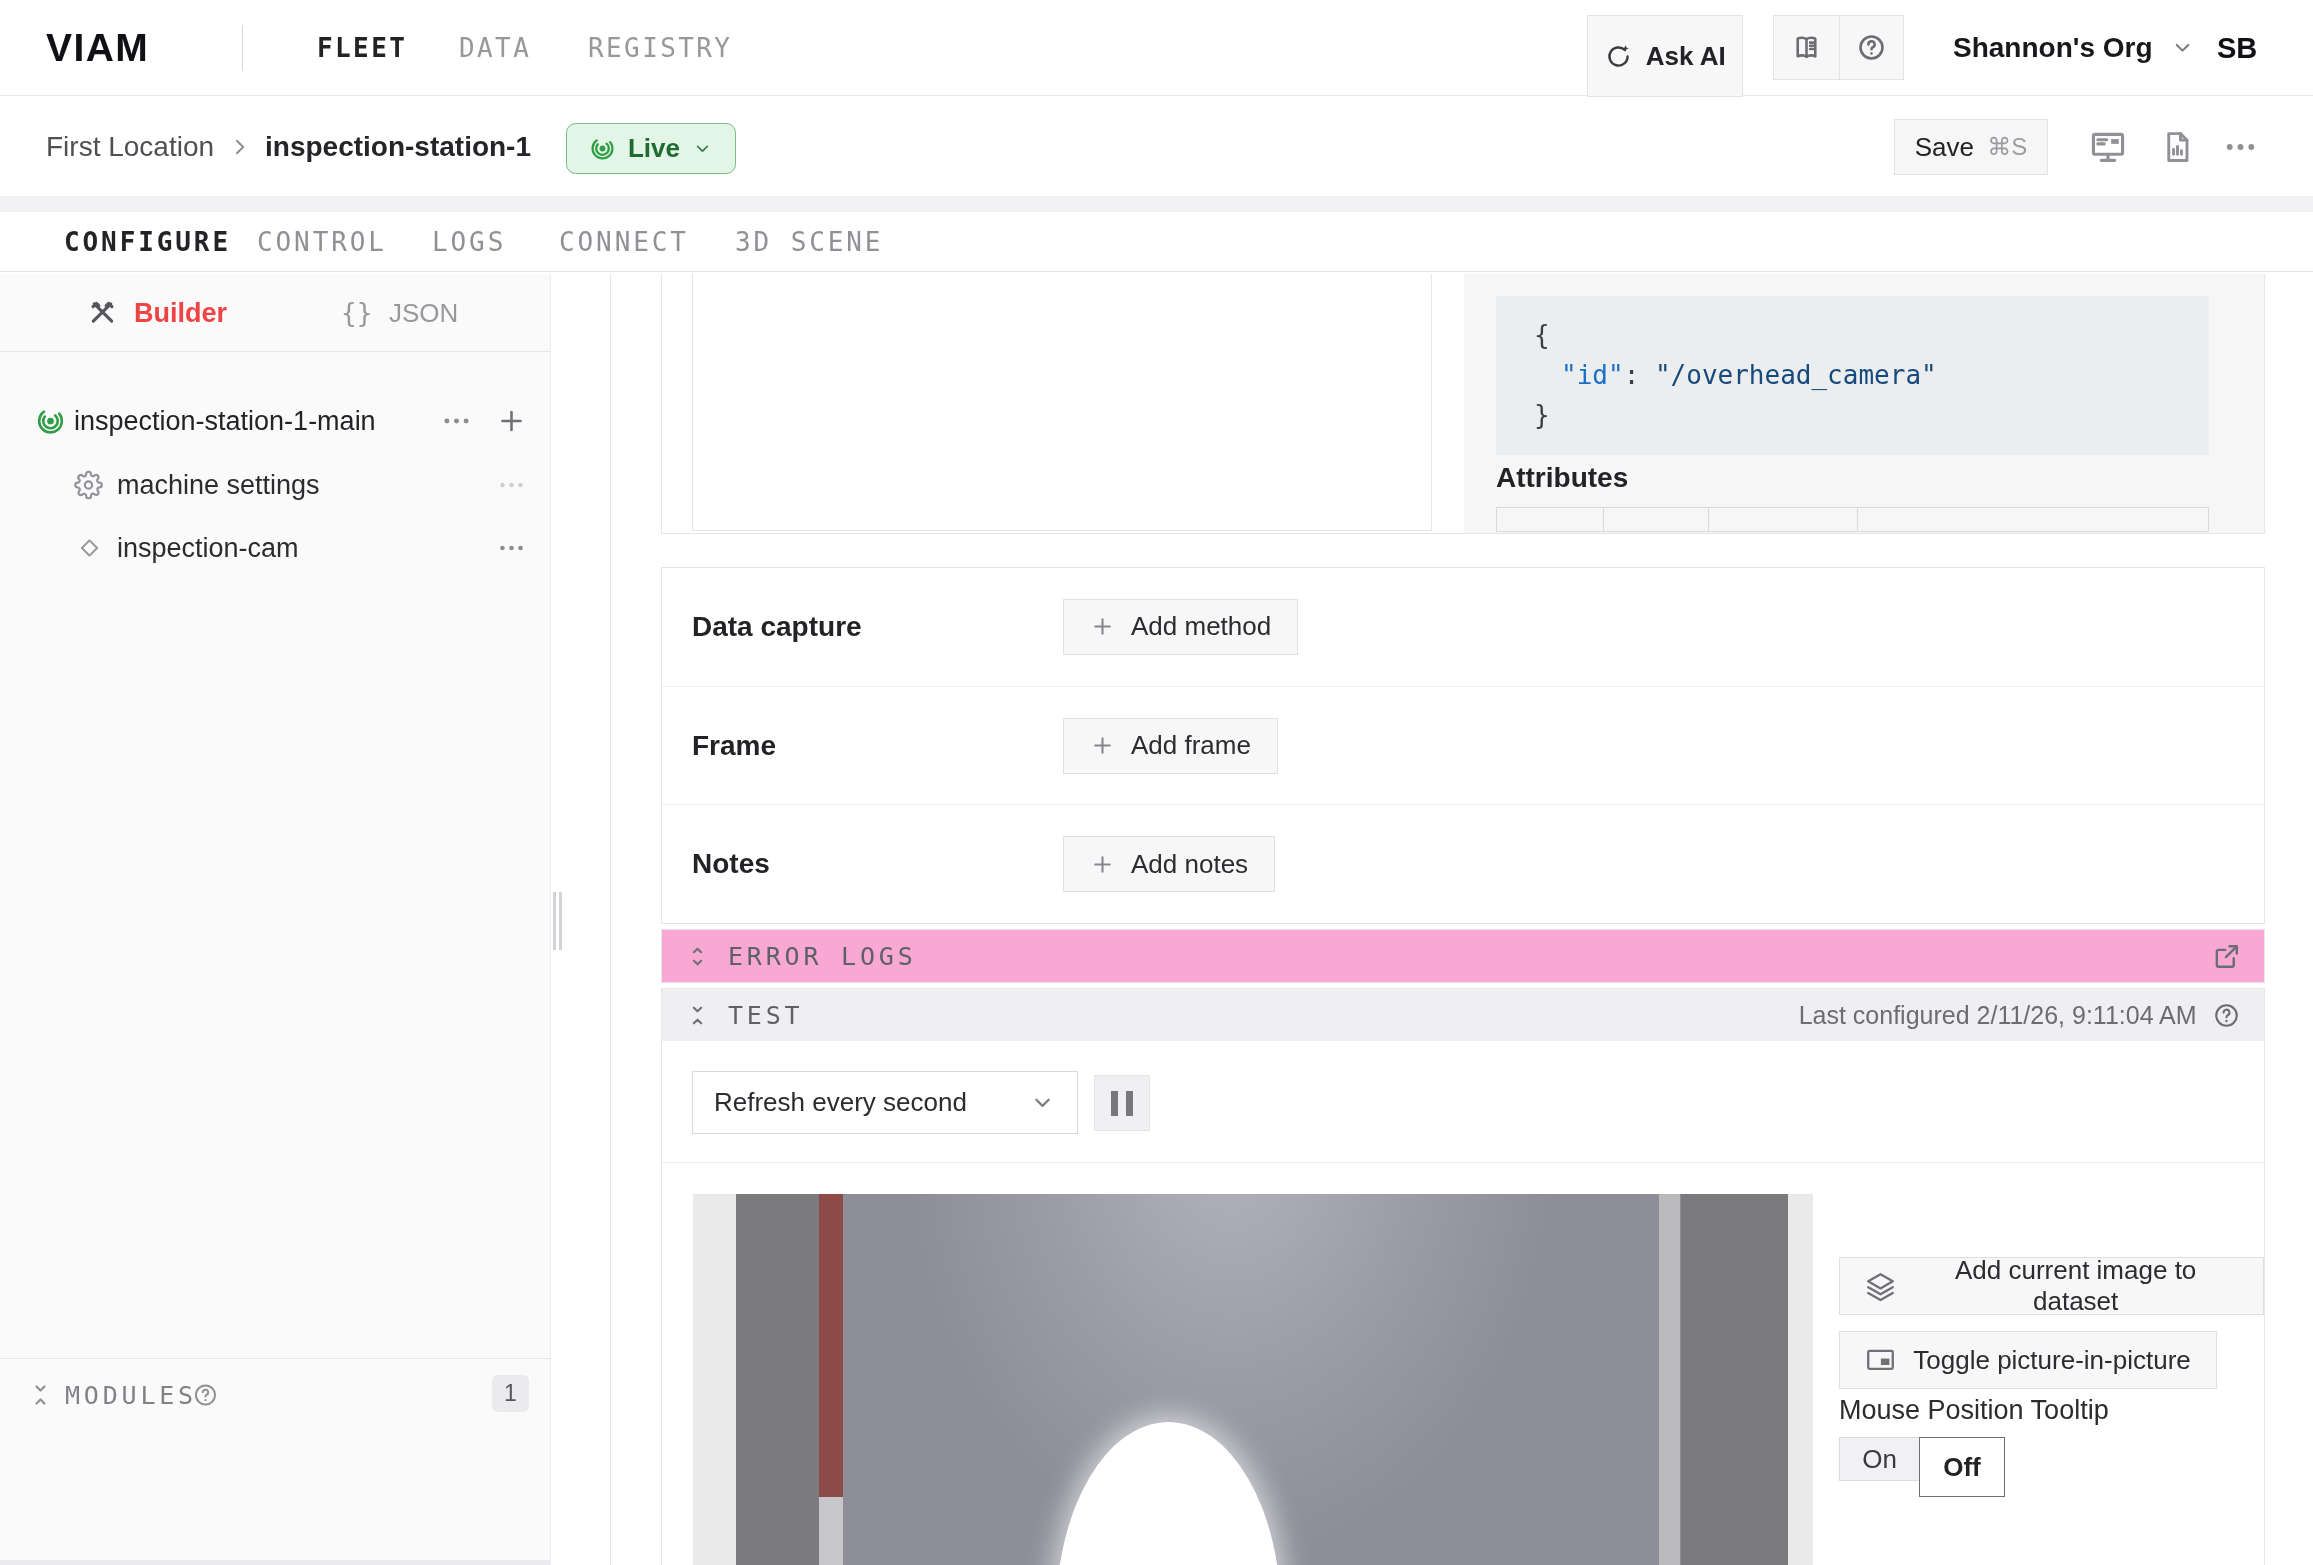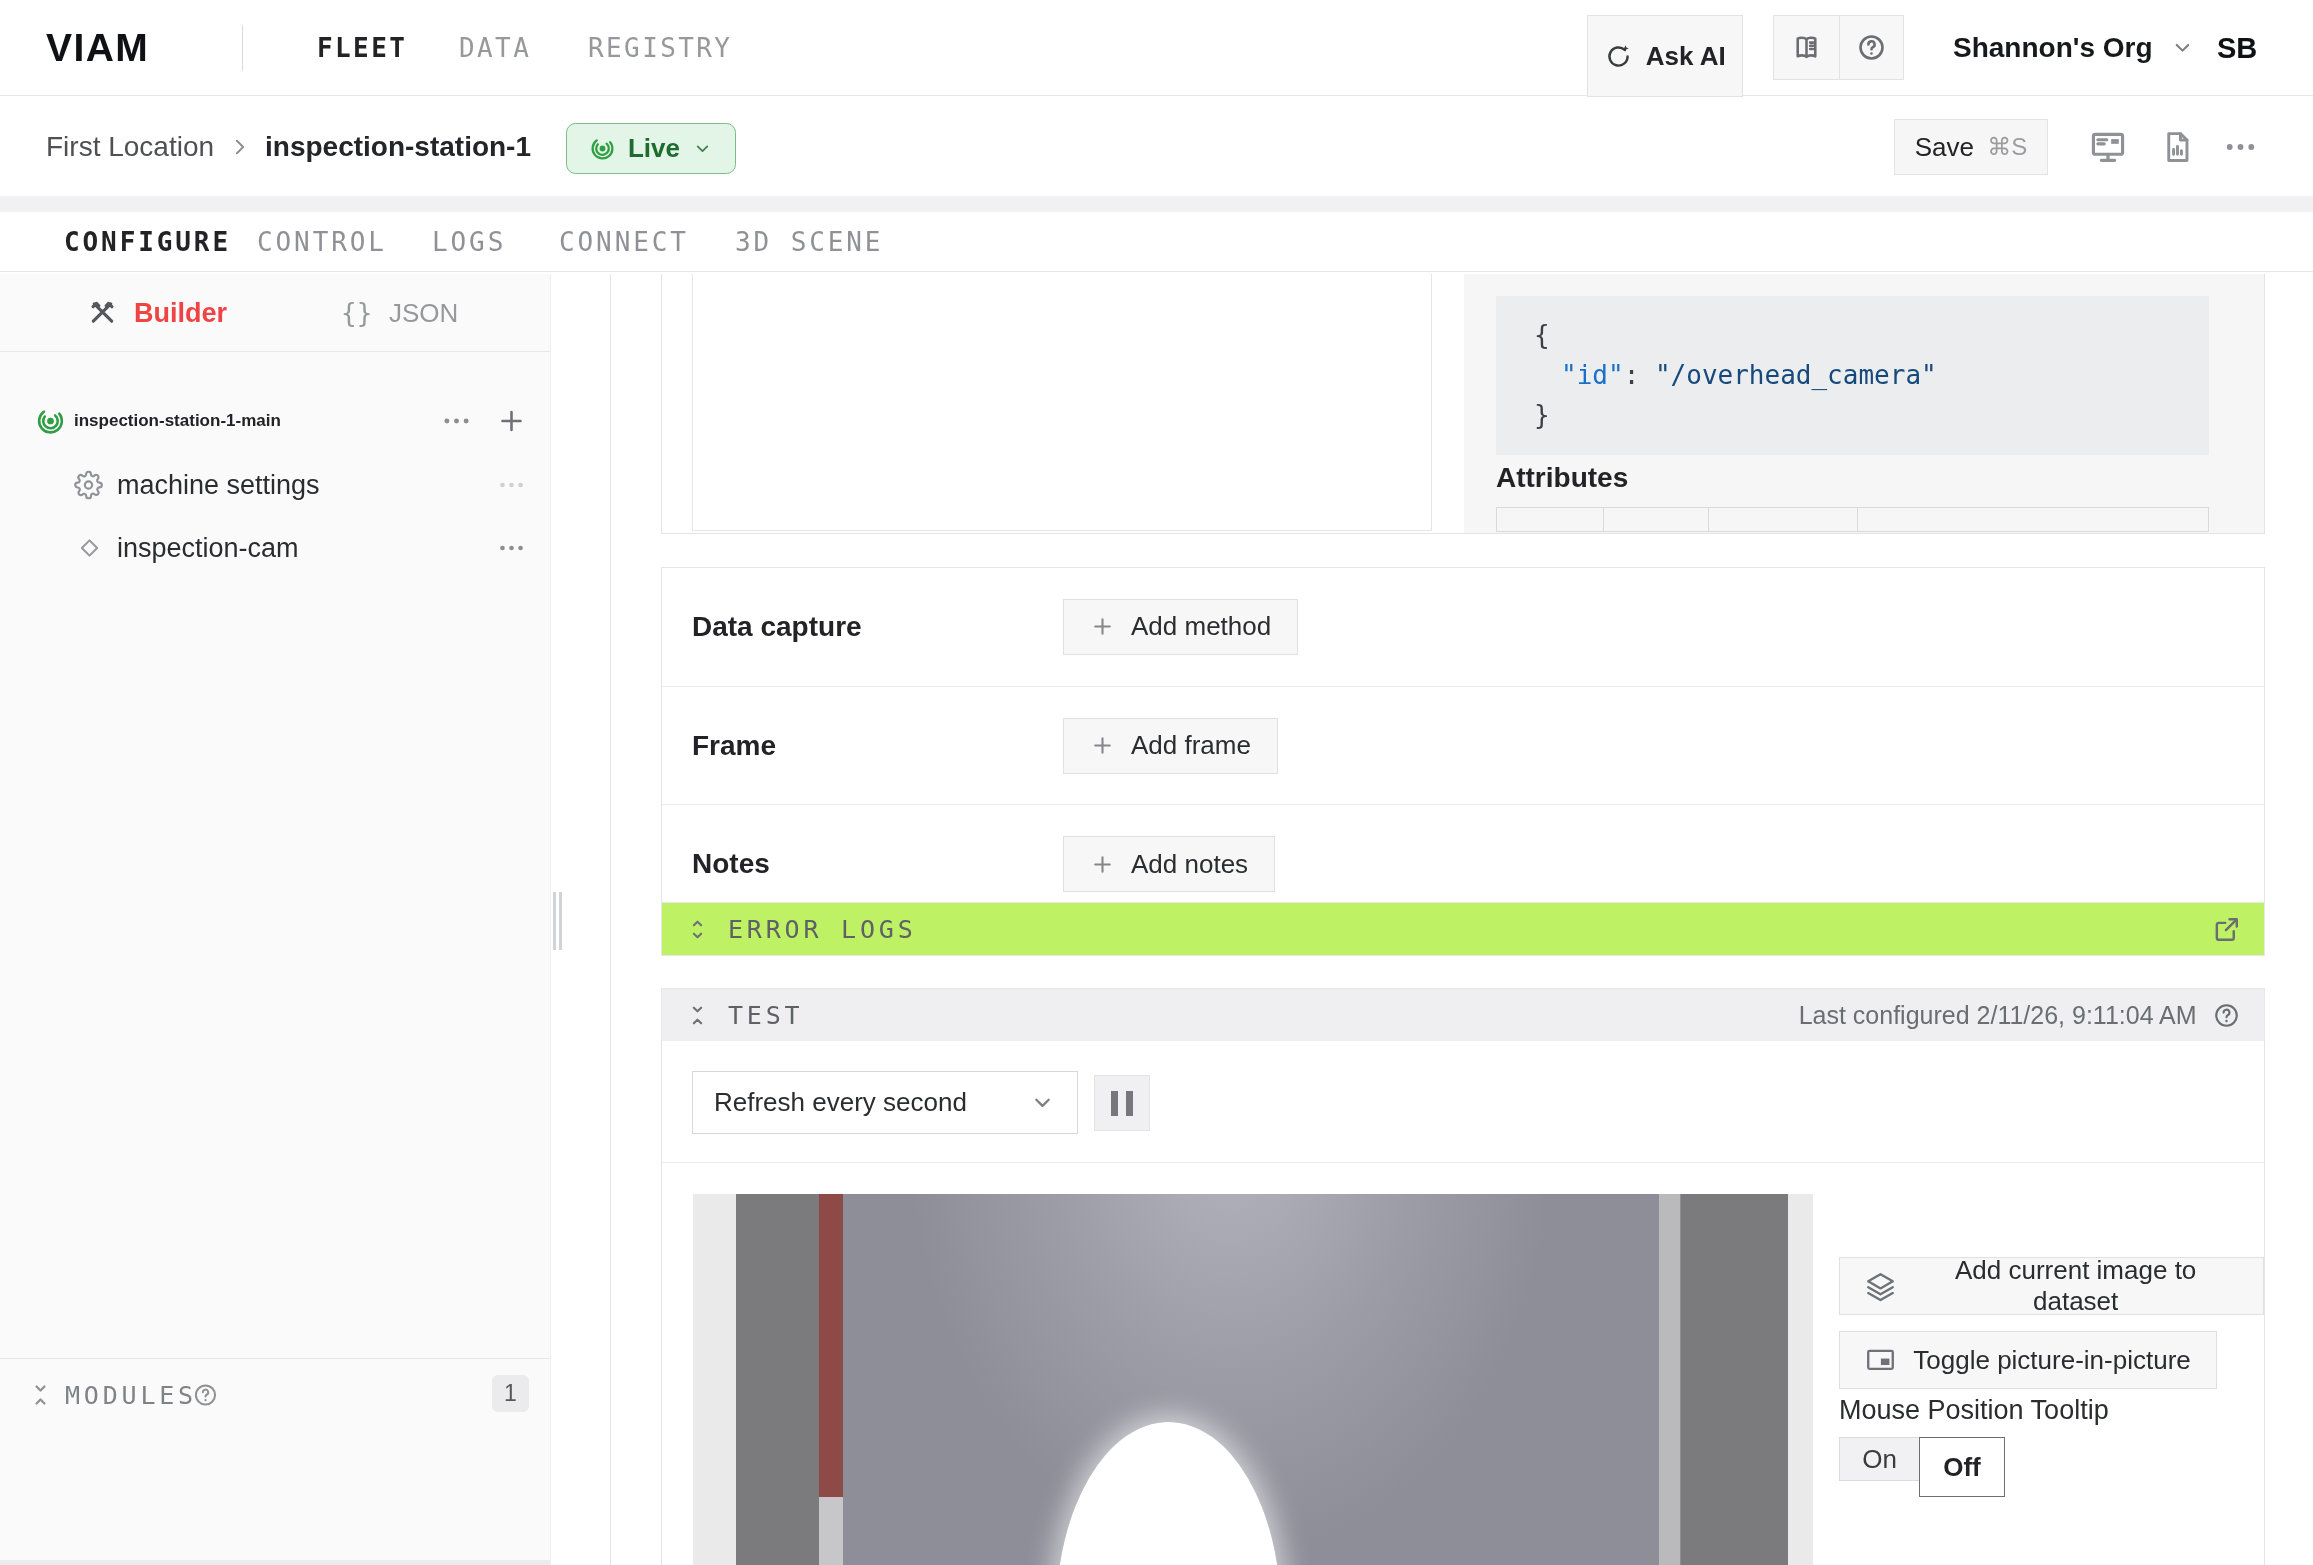--- a/index.html
+++ b/index.html
@@ -45,21 +45,21 @@
   .tabsrow { position:absolute; left:0; top:212px; width:2313px; height:60px; background:#fff; border-bottom:1.9px solid #e4e4e6; }
   .tab { font-size:26px; letter-spacing:2.9px; color:#8f9196; cursor:pointer; }
   .tab.active { color:#232327; font-weight:700; }
 
   
   .sidebar { position:absolute; left:0; top:274px; width:551px; height:1292px; background:#fafafa; border-right:1px solid #eeeef0; }
   .builder-row { position:absolute; left:0; top:0; width:100%; height:78px; border-bottom:1px solid #e8e8ea; }
   .builder-lbl { font-size:27px; font-weight:700; color:#ef4444; }
   .json-braces { font-size:26px; color:#96989c; }
   .json-lbl { font-size:26px; color:#96989c; }
-  .tree-label-root { font-size:17px; font-weight:700; color:#232327; white-space:nowrap; }
+  .tree-label-root { font-size:27px; font-weight:400; color:#232327; white-space:nowrap; }
   .tree-label { font-size:27px; color:#2b2c30; white-space:nowrap; }
   .dots { color:#8b8d92; cursor:pointer; }
   .dots.faint { color:#cfd0d3; }
   .modules-divider { position:absolute; left:0; top:1084px; width:100%; height:1px; background:#e6e6e8; }
   .modules-title { font-size:25px; letter-spacing:3.8px; color:#808288; }
   .count-badge { position:absolute; left:492px; top:1101px; width:37px; height:37px; background:#ebebed; border-radius:5.8px;
                  display:flex; align-items:center; justify-content:center; font-size:23px; color:#55575b; }
   .module-name { font-size:27px; font-weight:700; color:#232327; }
   .module-pub { font-size:24px; color:#6f7176; }
   .sidebar-bottom { position:absolute; left:0; bottom:0; width:100%; height:5.8px; background:#ececee; }
@@ -372,21 +372,21 @@
       <span class="plus">
           <svg class="ic" width="25" height="25" viewBox="0 0 24 24">
             <path d="M12 5v14M5 12h14"></path>
           </svg>
         </span>
       <span>Add notes</span>
     </button>
   </div>
 </section>
 
-<div class="sec-header" style="top:902px;background:#bef264">
+<div class="sec-header" style="top:929px;background:#f9a8d4">
   <span style="color:#6f7176">
     <svg class="ic" width="25" height="25" viewBox="0 0 24 24">
         <path d="M8.5 8L12 4.5 15.5 8M8.5 16L12 19.5 15.5 16"></path>
       </svg>
   </span>
   <span class="mono sec-title">ERROR LOGS</span>
   <span class="sec-right">
     <span>
       <svg class="ic" width="29" height="29" viewBox="0 0 24 24">
           <path d="M18 13.5V19a1.5 1.5 0 0 1-1.5 1.5h-11A1.5 1.5 0 0 1 4 19V8a1.5 1.5 0 0 1 1.5-1.5H11"></path>

